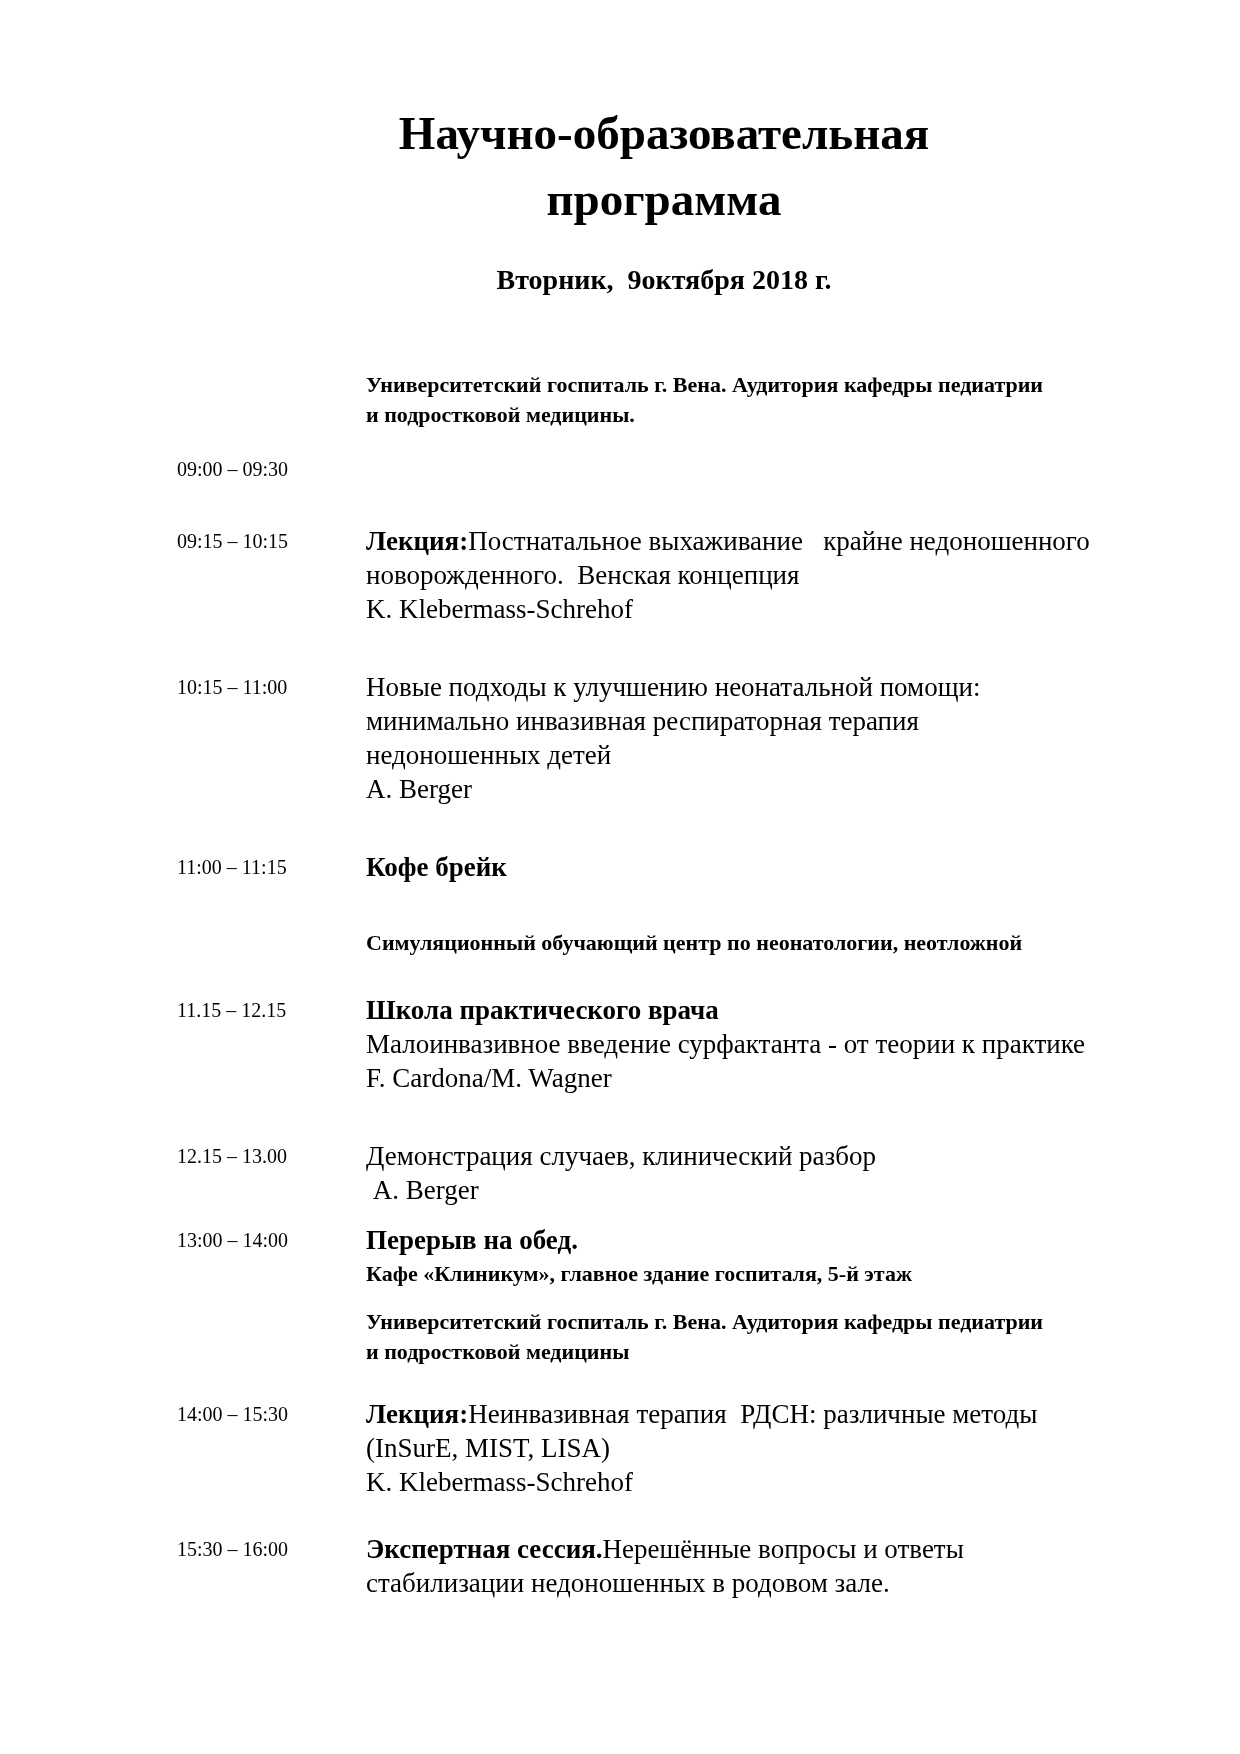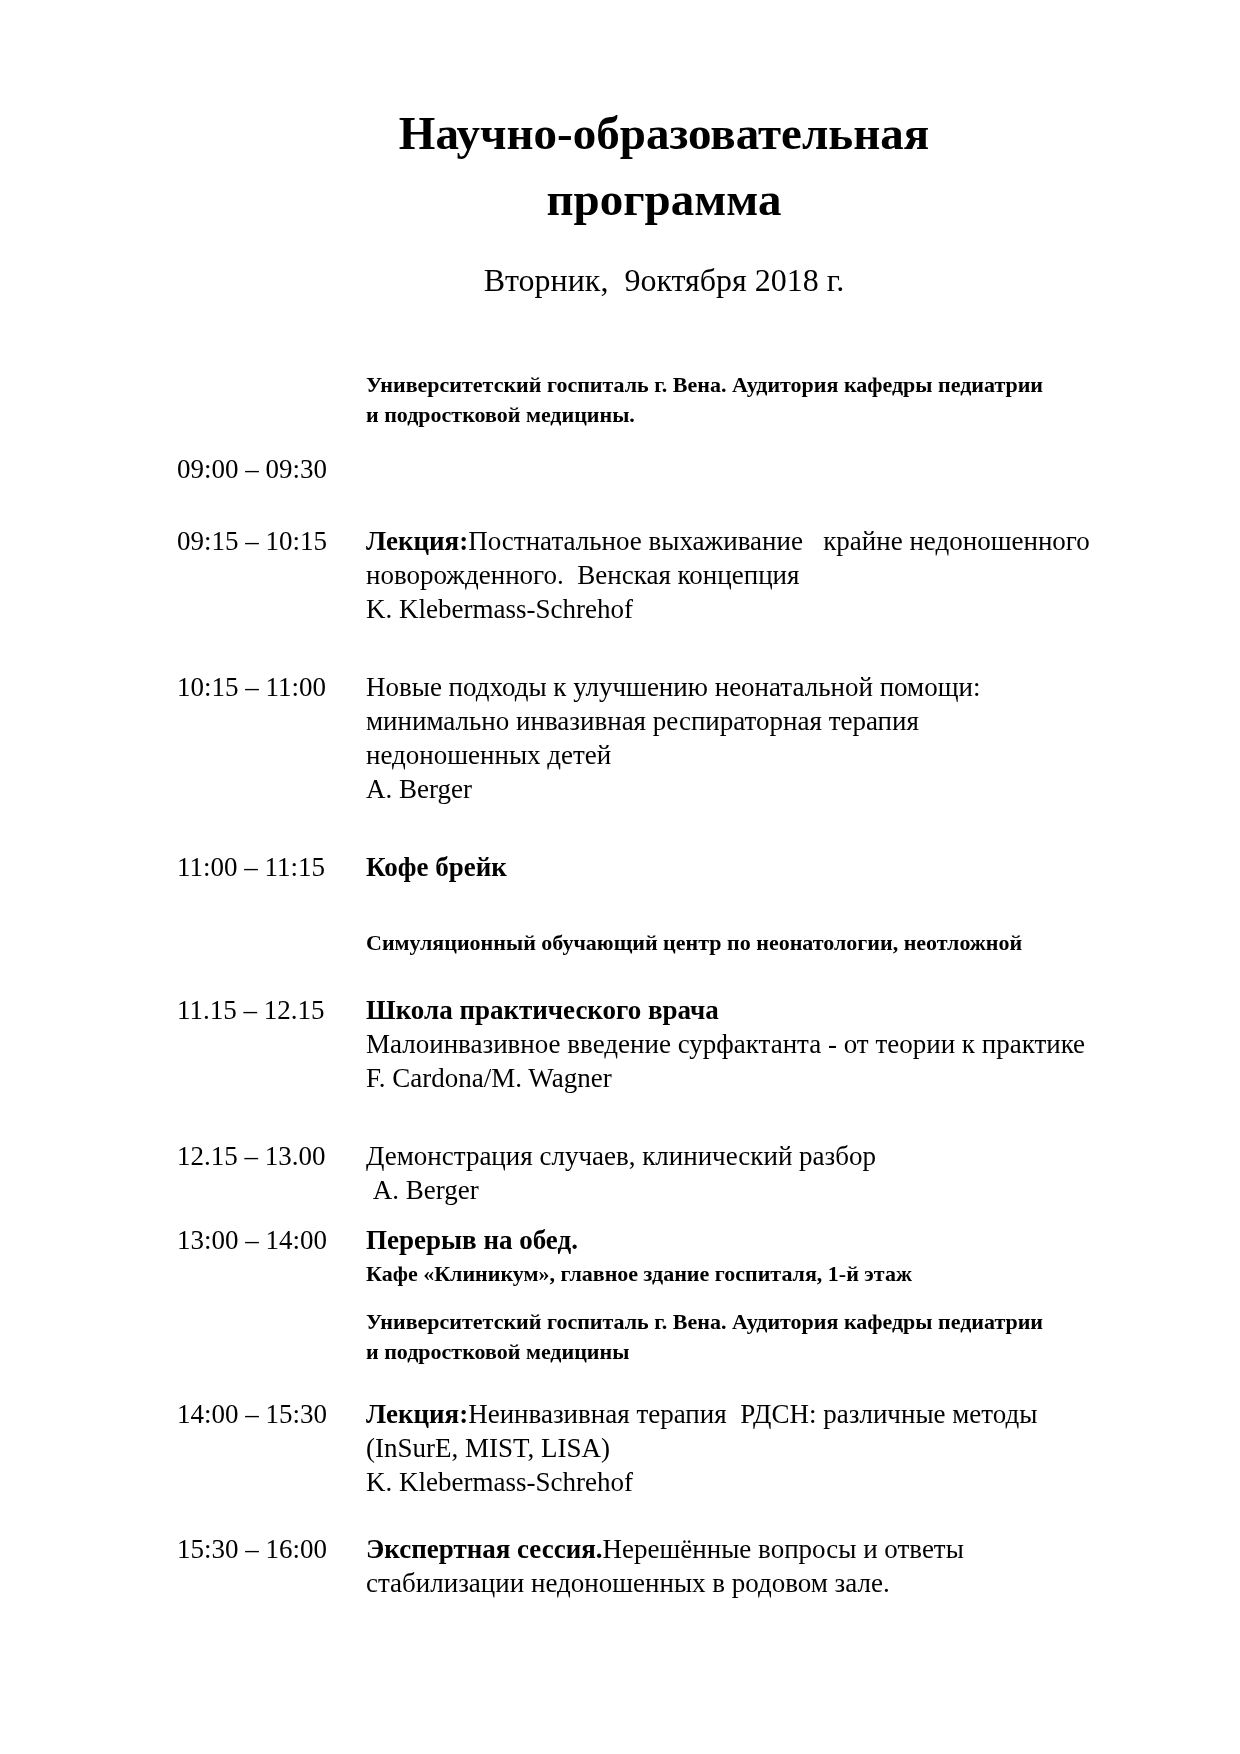--- a/index.html
+++ b/index.html
@@ -22,32 +22,32 @@
     margin: 0;
     text-align: center;
     font-size: 47px;
     font-weight: 700;
     line-height: 66px;
     white-space: pre-wrap;
   }
   .date {
     margin-top: 28px;
     text-align: center;
-    font-size: 32px;
-    font-weight: 400;
+    font-size: 28px;
+    font-weight: 700;
     line-height: 40px;
     white-space: pre-wrap;
   }
   .row {
     display: flex;
     align-items: flex-start;
   }
   .time {
     flex: 0 0 189px;
-    font-size: 27px;
+    font-size: 20px;
     line-height: 34px;
     white-space: pre-wrap;
   }
   .content {
     flex: 1 1 auto;
     min-width: 0;
   }
   .line {
     font-size: 27px;
     line-height: 34px;
@@ -145,21 +145,21 @@
       <div class="content">
         <div class="line">Демонстрация случаев, клинический разбор</div>
         <div class="line"> A. Berger</div>
       </div>
     </div>
 
     <div class="row mt24">
       <div class="time">13:00 – 14:00</div>
       <div class="content">
         <div class="line"><span class="b">Перерыв на обед.</span></div>
-        <div class="small-bold">Кафе «Клиникум», главное здание госпиталя, 1-й этаж</div>
+        <div class="small-bold">Кафе «Клиникум», главное здание госпиталя, 5-й этаж</div>
       </div>
     </div>
 
     <div class="row mt24">
       <div class="time"></div>
       <div class="content">
         <div class="venue-line">Университетский госпиталь г. Вена. Аудитория кафедры педиатрии</div>
         <div class="venue-line">и подростковой медицины</div>
       </div>
     </div>

